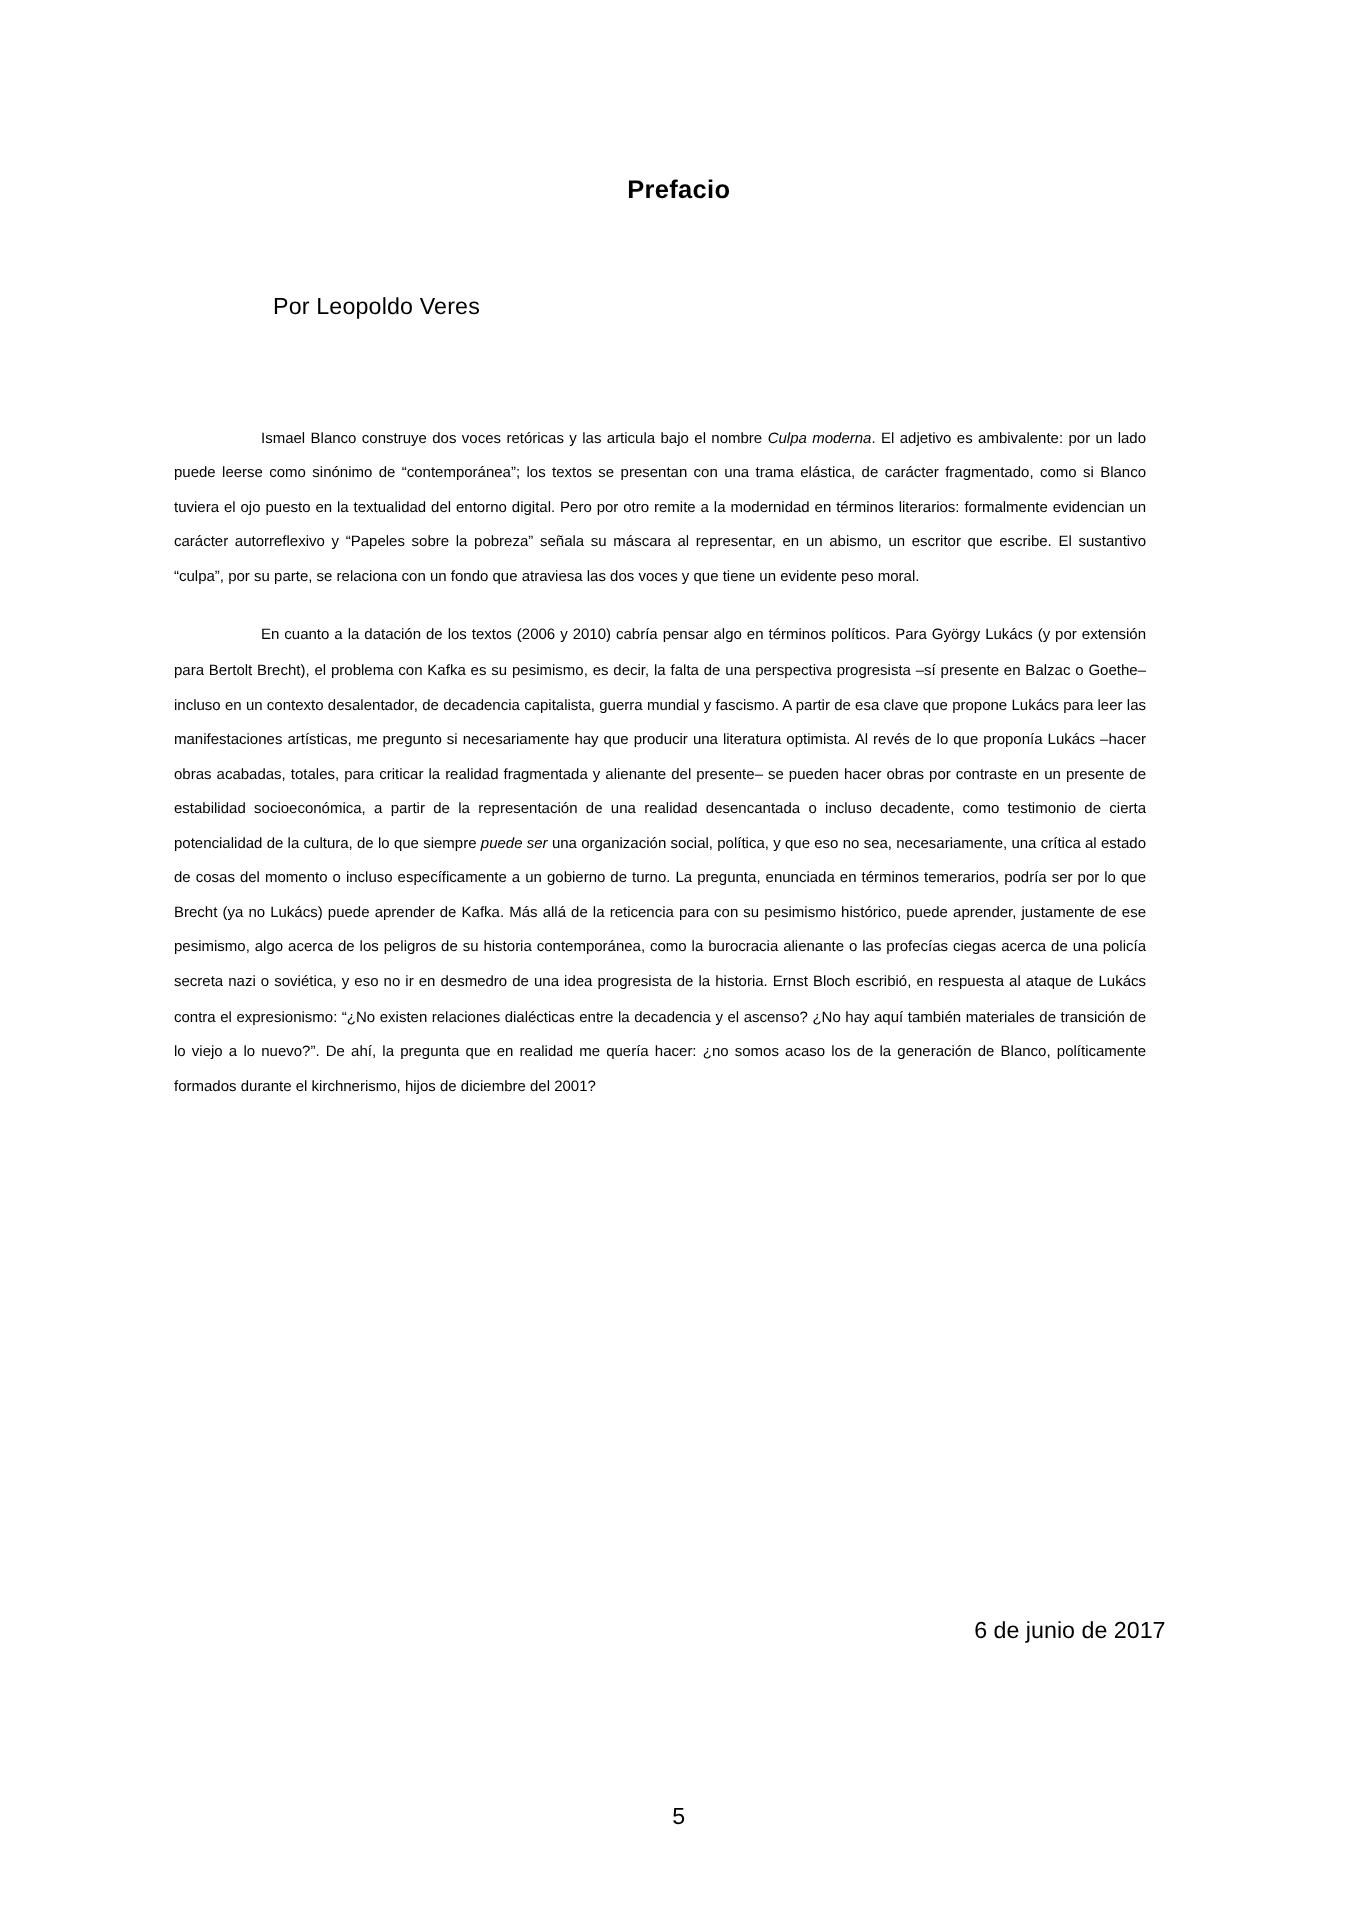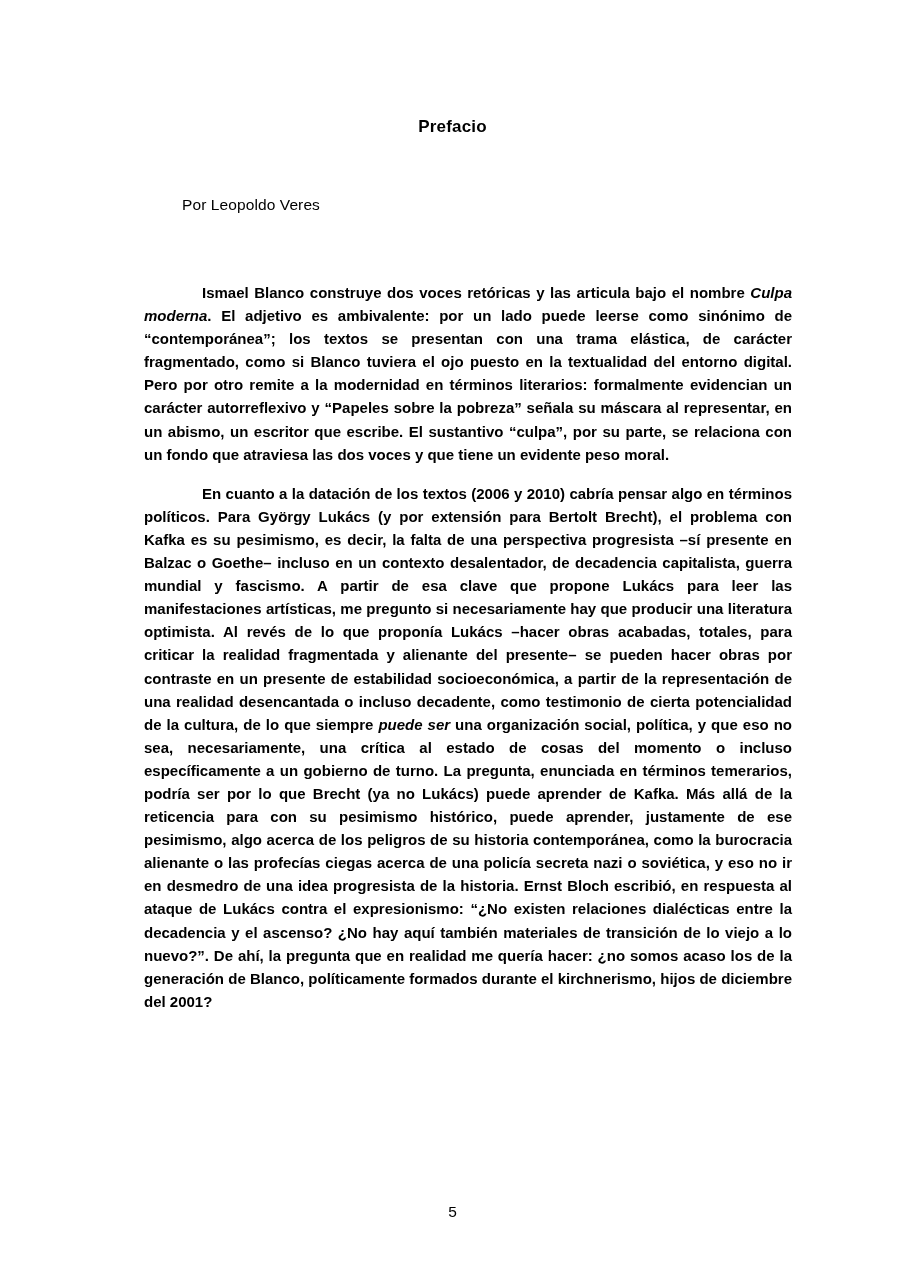--- a/index.html
+++ b/index.html
@@ -34,27 +34,26 @@
   .byline {
     position: absolute;
     top: 196px;
     left: 182px;
     font-size: 15.5px;
     letter-spacing: 0.1px;
   }
   .body-text {
     position: absolute;
     top: 281px;
-    left: 144px;
+    left: 116px;
     width: 648px;
-    font-size: 15px;
+    font-size: 10px;
     line-height: 23.1px;
     text-align: justify;
     text-justify: inter-word;
-    font-weight: bold;
   }
   .body-text p {
     margin: 0;
     text-indent: 58px;
   }
   .body-text p + p {
     margin-top: 16px;
   }
   .italic {
     font-style: italic;
@@ -85,16 +84,17 @@
 
   <h1 class="doc-title">Prefacio</h1>
 
   <div class="byline">Por Leopoldo Veres</div>
 
   <div class="body-text">
     <p><span>Ismael Blanco construye dos voces retóricas y las articula bajo el nombre </span><span class="italic">Culpa moderna</span><span>. El adjetivo es ambivalente: por un lado puede leerse como sinónimo de “contemporánea”; los textos se presentan con una trama elástica, de carácter fragmentado, como si Blanco tuviera el ojo puesto en la textualidad del entorno digital. Pero por otro remite a la modernidad en términos literarios: formalmente evidencian un carácter autorreflexivo y “Papeles sobre la pobreza” señala su máscara al representar, en un abismo, un escritor que escribe. El sustantivo “culpa”, por su parte, se relaciona con un fondo que atraviesa las dos voces y que tiene un evidente peso moral.</span></p>
     <p><span>En cuanto a la datación de los textos (2006 y 2010) cabría pensar algo en términos políticos. Para György Lukács (y por extensión para Bertolt Brecht), el problema con Kafka es su pesimismo, es decir, la falta de una perspectiva progresista –sí presente en Balzac o Goethe– incluso en un contexto desalentador, de decadencia capitalista, guerra mundial y fascismo. A partir de esa clave que propone Lukács para leer las manifestaciones artísticas, me pregunto si necesariamente hay que producir una literatura optimista. Al revés de lo que proponía Lukács –hacer obras acabadas, totales, para criticar la realidad fragmentada y alienante del presente– se pueden hacer obras por contraste en un presente de estabilidad socioeconómica, a partir de la representación de una realidad desencantada o incluso decadente, como testimonio de cierta potencialidad de la cultura, de lo que siempre </span><span class="italic">puede ser</span><span> una organización social, política, y que eso no sea, necesariamente, una crítica al estado de cosas del momento o incluso específicamente a un gobierno de turno. La pregunta, enunciada en términos temerarios, podría ser por lo que Brecht (ya no Lukács) puede aprender de Kafka. Más allá de la reticencia para con su pesimismo histórico, puede aprender, justamente de ese pesimismo, algo acerca de los peligros de su historia contemporánea, como la burocracia alienante o las profecías ciegas acerca de una policía secreta nazi o soviética, y eso no ir en desmedro de una idea progresista de la historia. Ernst Bloch escribió, en respuesta al ataque de Lukács contra el expresionismo: “¿No existen relaciones dialécticas entre la decadencia y el ascenso? ¿No hay aquí también materiales de transición de lo viejo a lo nuevo?”. De ahí, la pregunta que en realidad me quería hacer: ¿no somos acaso los de la generación de Blanco, políticamente formados durante el kirchnerismo, hijos de diciembre del 2001?</span></p>
   </div>
 
+  <div class="date-line">6 de junio de 2017</div>
 
   <div class="page-number">5</div>
 
 </div>
 
 </body></html>

